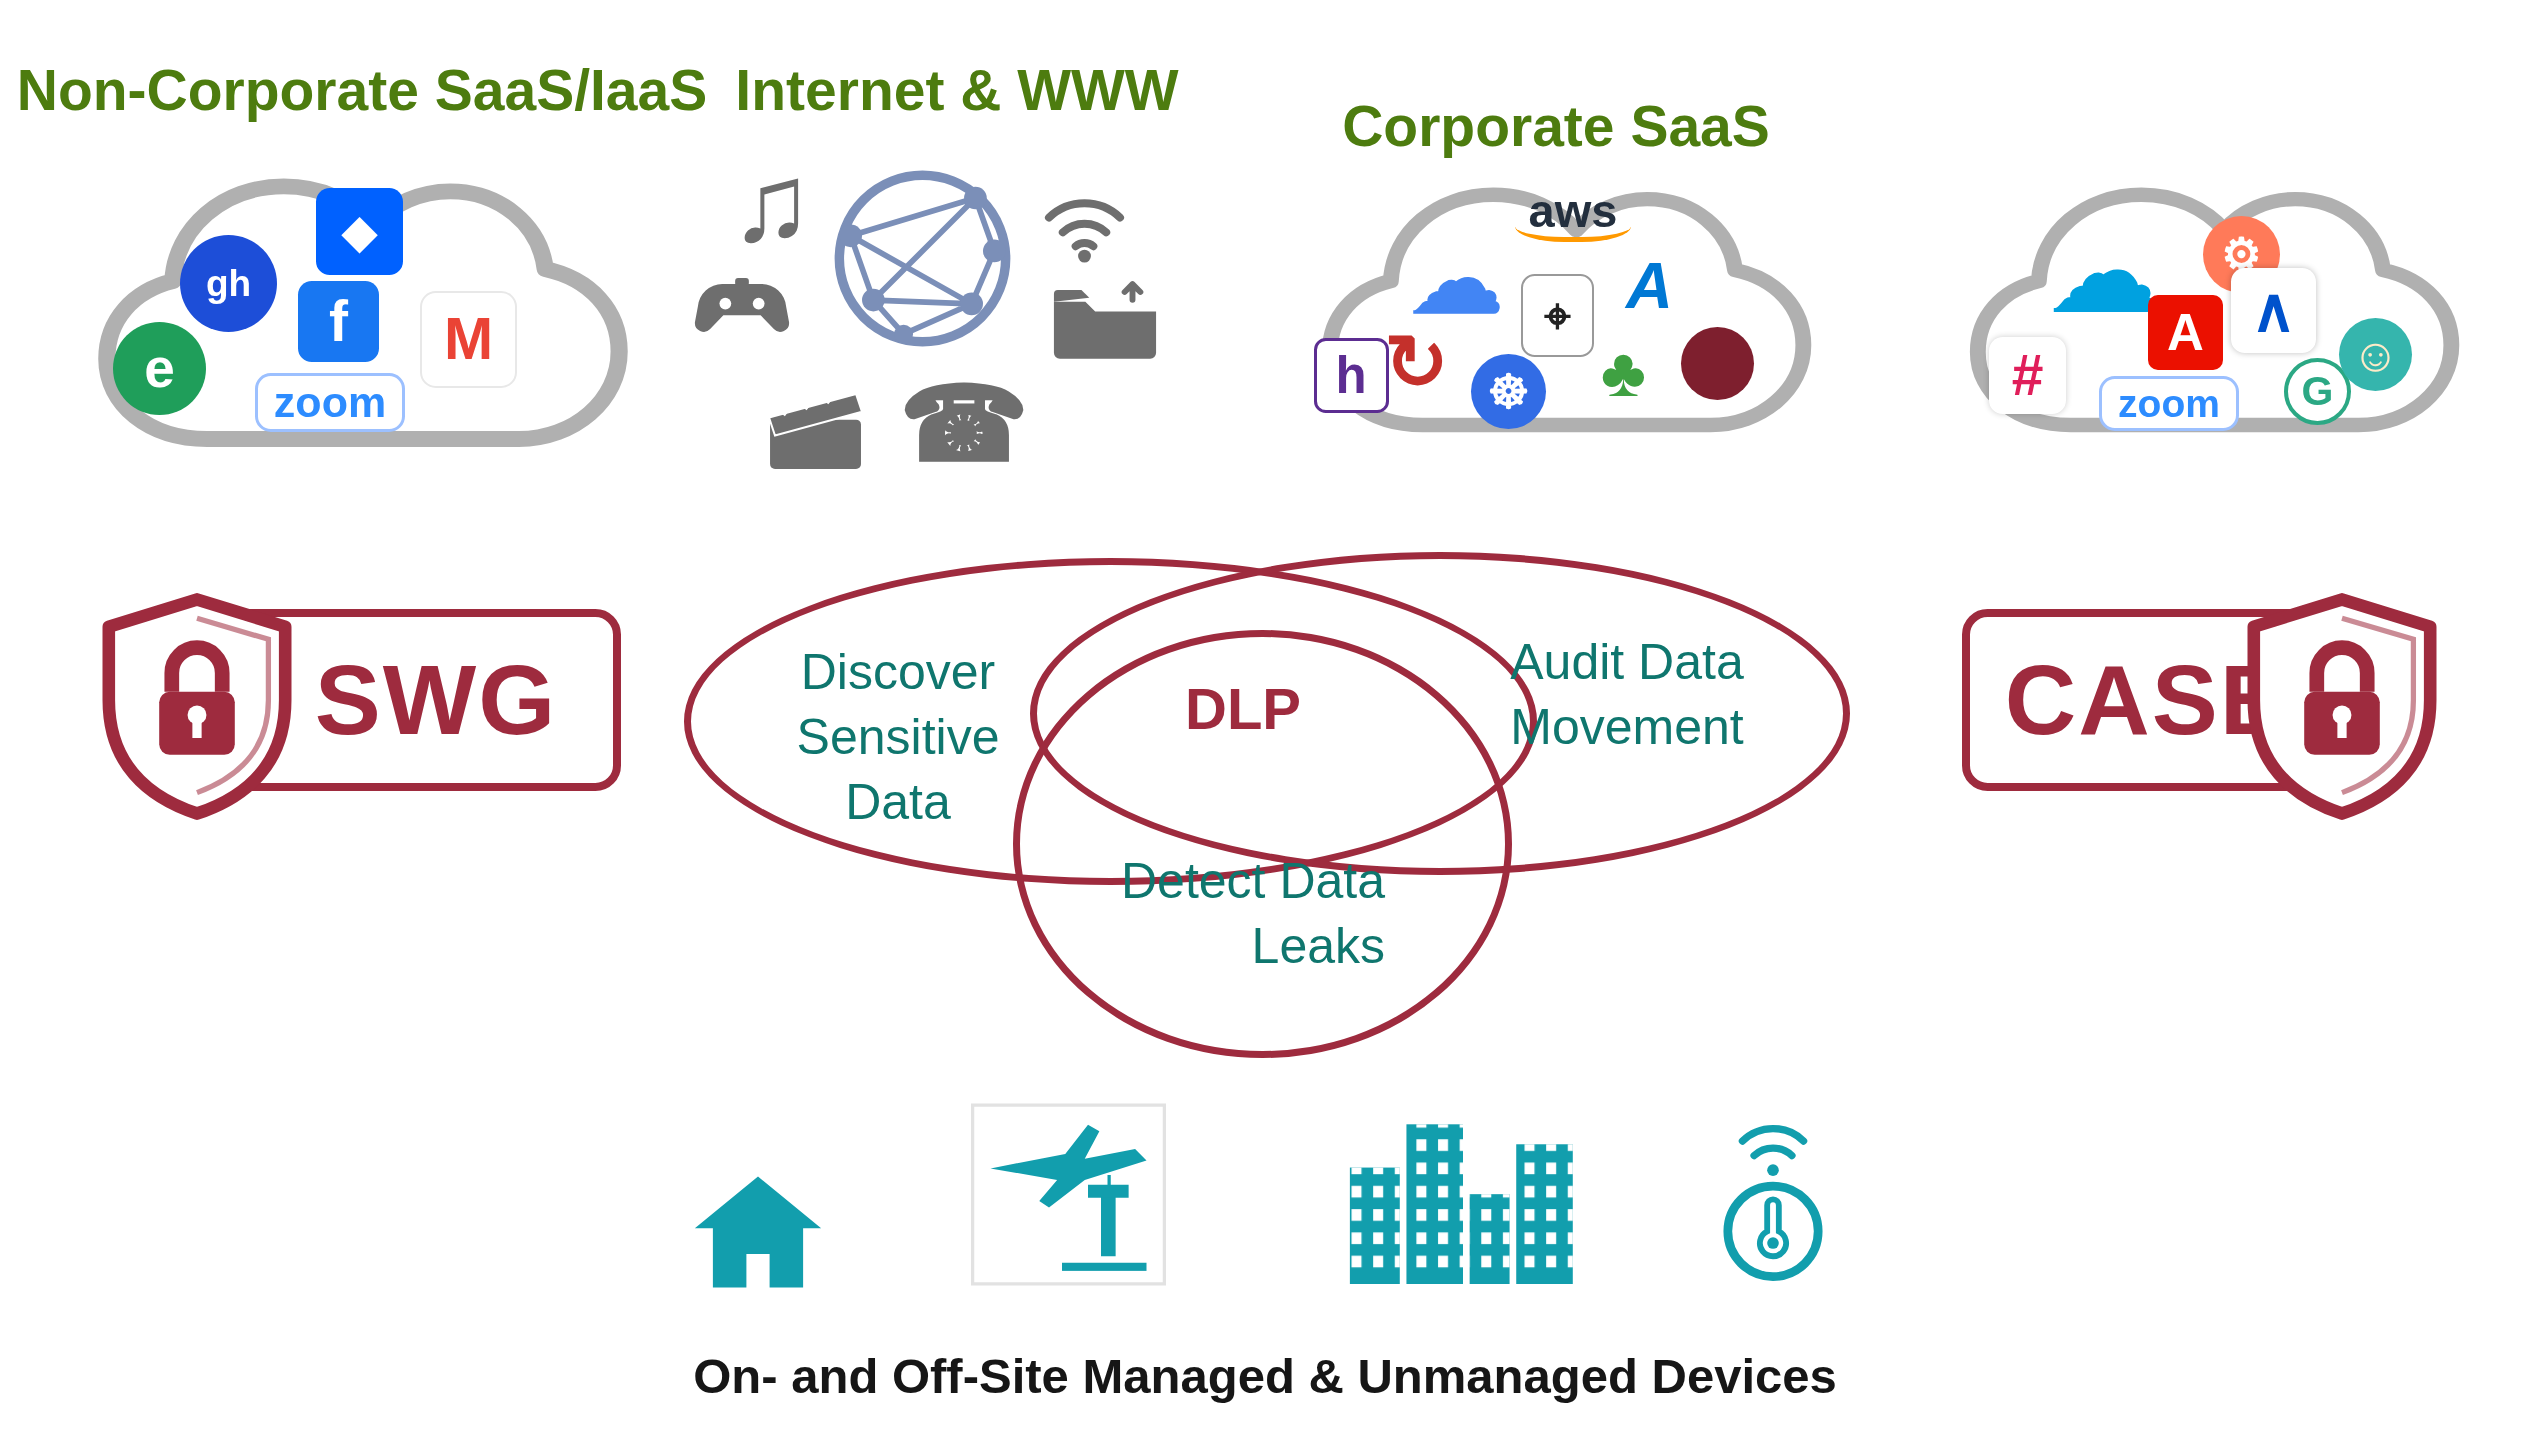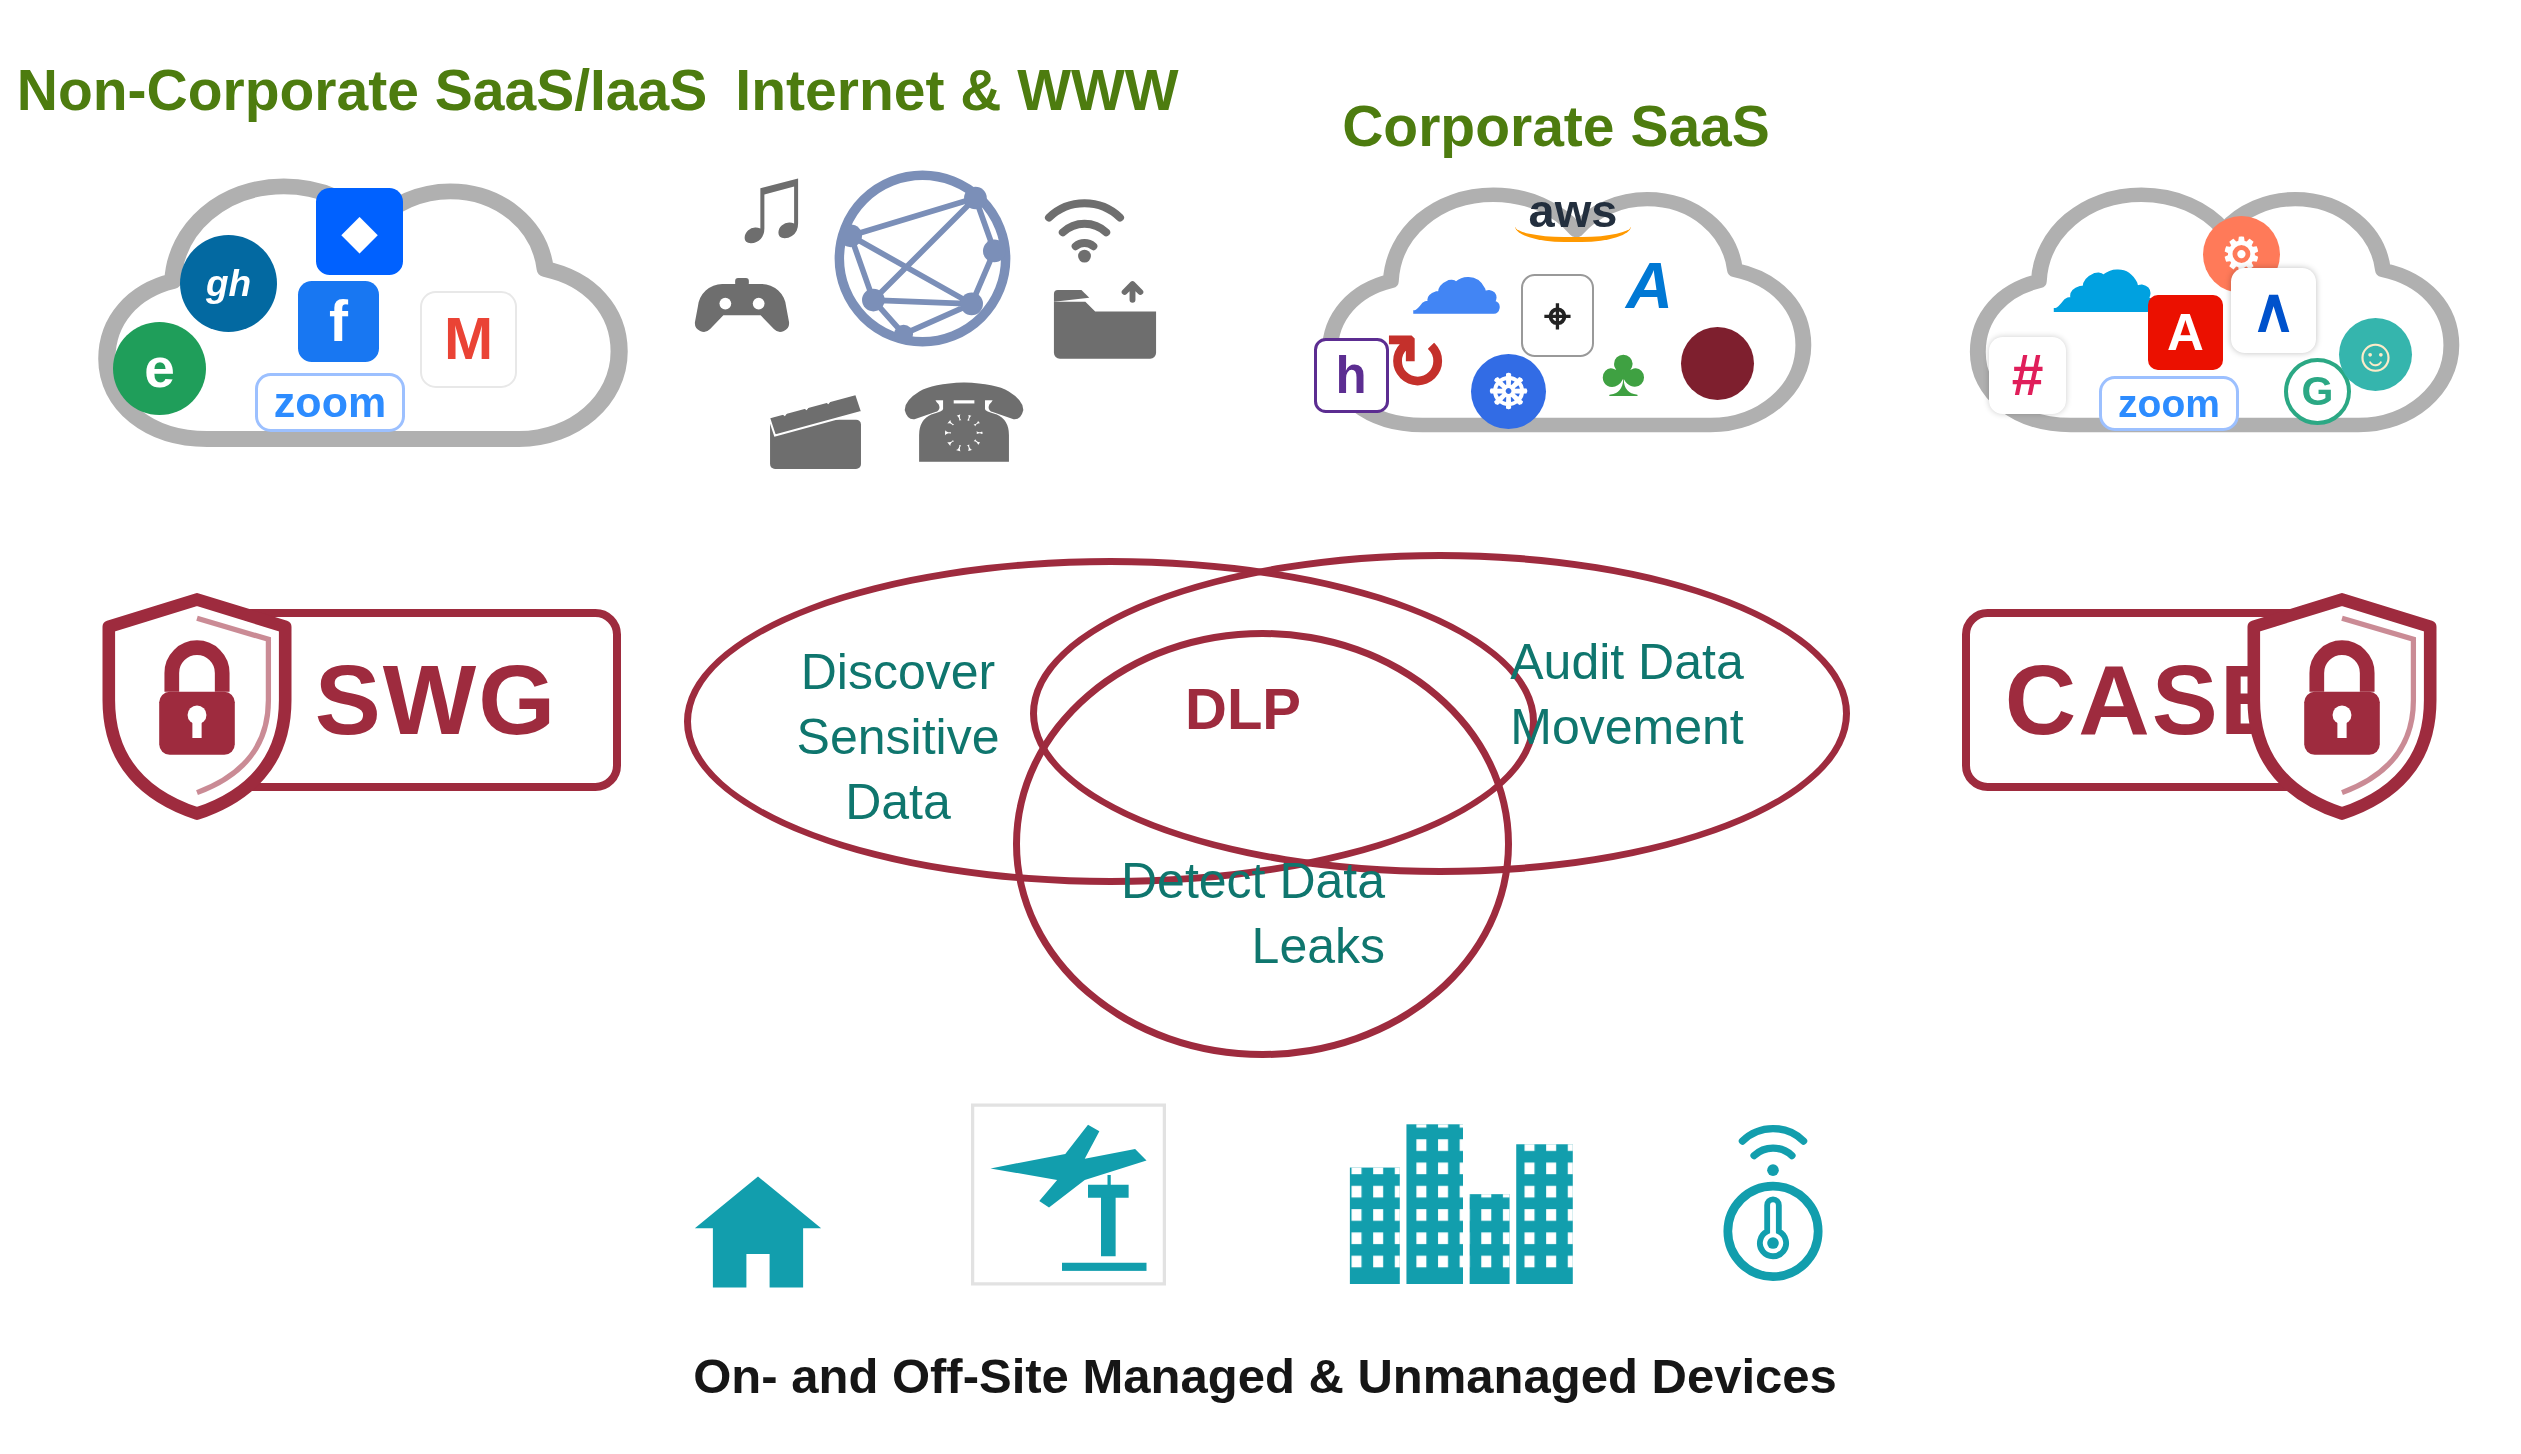--- a/index.html
+++ b/index.html
@@ -110,21 +110,21 @@
 
   <div class="cloud-label" data-name="cloud1-label">Non-Corporate SaaS/IaaS</div>
   <div class="cloud-label" data-name="cloud2-label">Internet &amp; WWW</div>
   <div class="cloud-label" data-name="cloud3-label">Corporate SaaS</div>
 
   <div class="cloud cloud1" data-name="non-corporate-cloud">
     <svg class="cloud-outline" data-name="cloud-outline-icon" viewBox="0 0 220 140" preserveAspectRatio="none">
       <path d="M58 126 C36 126 20 112 20 93 C20 77 30 65 45 61 C46 39 64 22 87 22 C101 22 113 28 121 38 C128 29 139 24 150 24 C169 24 184 38 186 56 C203 60 214 73 214 90 C214 110 197 126 176 126 Z" fill="#ffffff" stroke="#B0B0B0" stroke-width="6.5" stroke-linejoin="round"></path>
     </svg>
     <div class="icons" data-name="non-corporate-cloud-icons">
-        <span data-name="github-icon" class="logo-tile shape-circle" style="background: #0369a1; color: rgb(255, 255, 255); font-style: italic;">gh</span>
+        <span data-name="github-icon" class="logo-tile shape-circle" style="background: #1d4ed8; color: rgb(255, 255, 255);">gh</span>
         <span data-name="dropbox-icon" class="logo-tile shape-square" style="background: rgb(0, 97, 255); color: rgb(255, 255, 255);">◆</span>
         <span data-name="facebook-icon" class="logo-tile shape-square" style="background: rgb(24, 119, 242); color: rgb(255, 255, 255);">f</span>
         <span data-name="gmail-icon" class="logo-tile shape-square" style="background: rgb(255, 255, 255); color: rgb(234, 67, 53);">M</span>
         <span data-name="evernote-icon" class="logo-tile shape-circle" style="background: rgb(31, 158, 90); color: rgb(255, 255, 255);">e</span>
         <span data-name="zoom-icon" class="logo-tile shape-pill" style="background: rgb(255, 255, 255); color: rgb(45, 140, 255);">zoom</span>
       </div>
   </div>
 
   <div class="internet" data-name="internet-icons-group">
       <span data-name="music-note-icon" class="logo-tile shape-plain" style="color: rgb(110, 110, 110);">♫</span>

